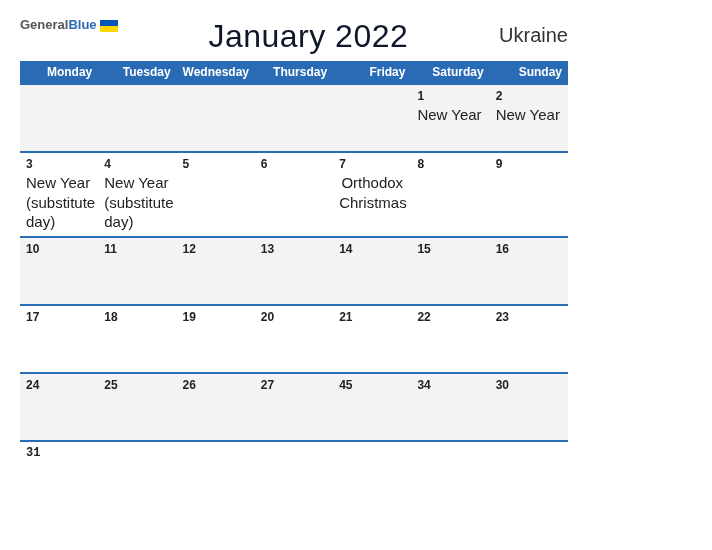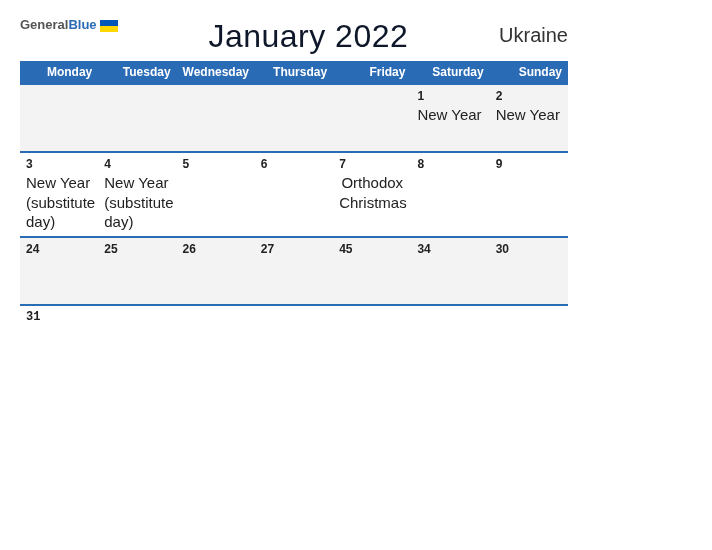--- a/index.html
+++ b/index.html
@@ -171,20 +171,66 @@
           </td>
           <td>
             <span class="day-num">8</span>
           </td>
           <td>
             <span class="day-num">9</span>
           </td>
         </tr>
         <tr>
           <td>
+            <span class="day-num">10</span>
+          </td>
+          <td>
+            <span class="day-num">11</span>
+          </td>
+          <td>
+            <span class="day-num">12</span>
+          </td>
+          <td>
+            <span class="day-num">13</span>
+          </td>
+          <td>
+            <span class="day-num">14</span>
+          </td>
+          <td>
+            <span class="day-num">15</span>
+          </td>
+          <td>
+            <span class="day-num">16</span>
+          </td>
+        </tr>
+        <tr>
+          <td>
+            <span class="day-num">17</span>
+          </td>
+          <td>
+            <span class="day-num">18</span>
+          </td>
+          <td>
+            <span class="day-num">19</span>
+          </td>
+          <td>
+            <span class="day-num">20</span>
+          </td>
+          <td>
+            <span class="day-num">21</span>
+          </td>
+          <td>
+            <span class="day-num">22</span>
+          </td>
+          <td>
+            <span class="day-num">23</span>
+          </td>
+        </tr>
+        <tr>
+          <td>
             <span class="day-num">24</span>
           </td>
           <td>
             <span class="day-num">25</span>
           </td>
           <td>
             <span class="day-num">26</span>
           </td>
           <td>
             <span class="day-num">27</span>

